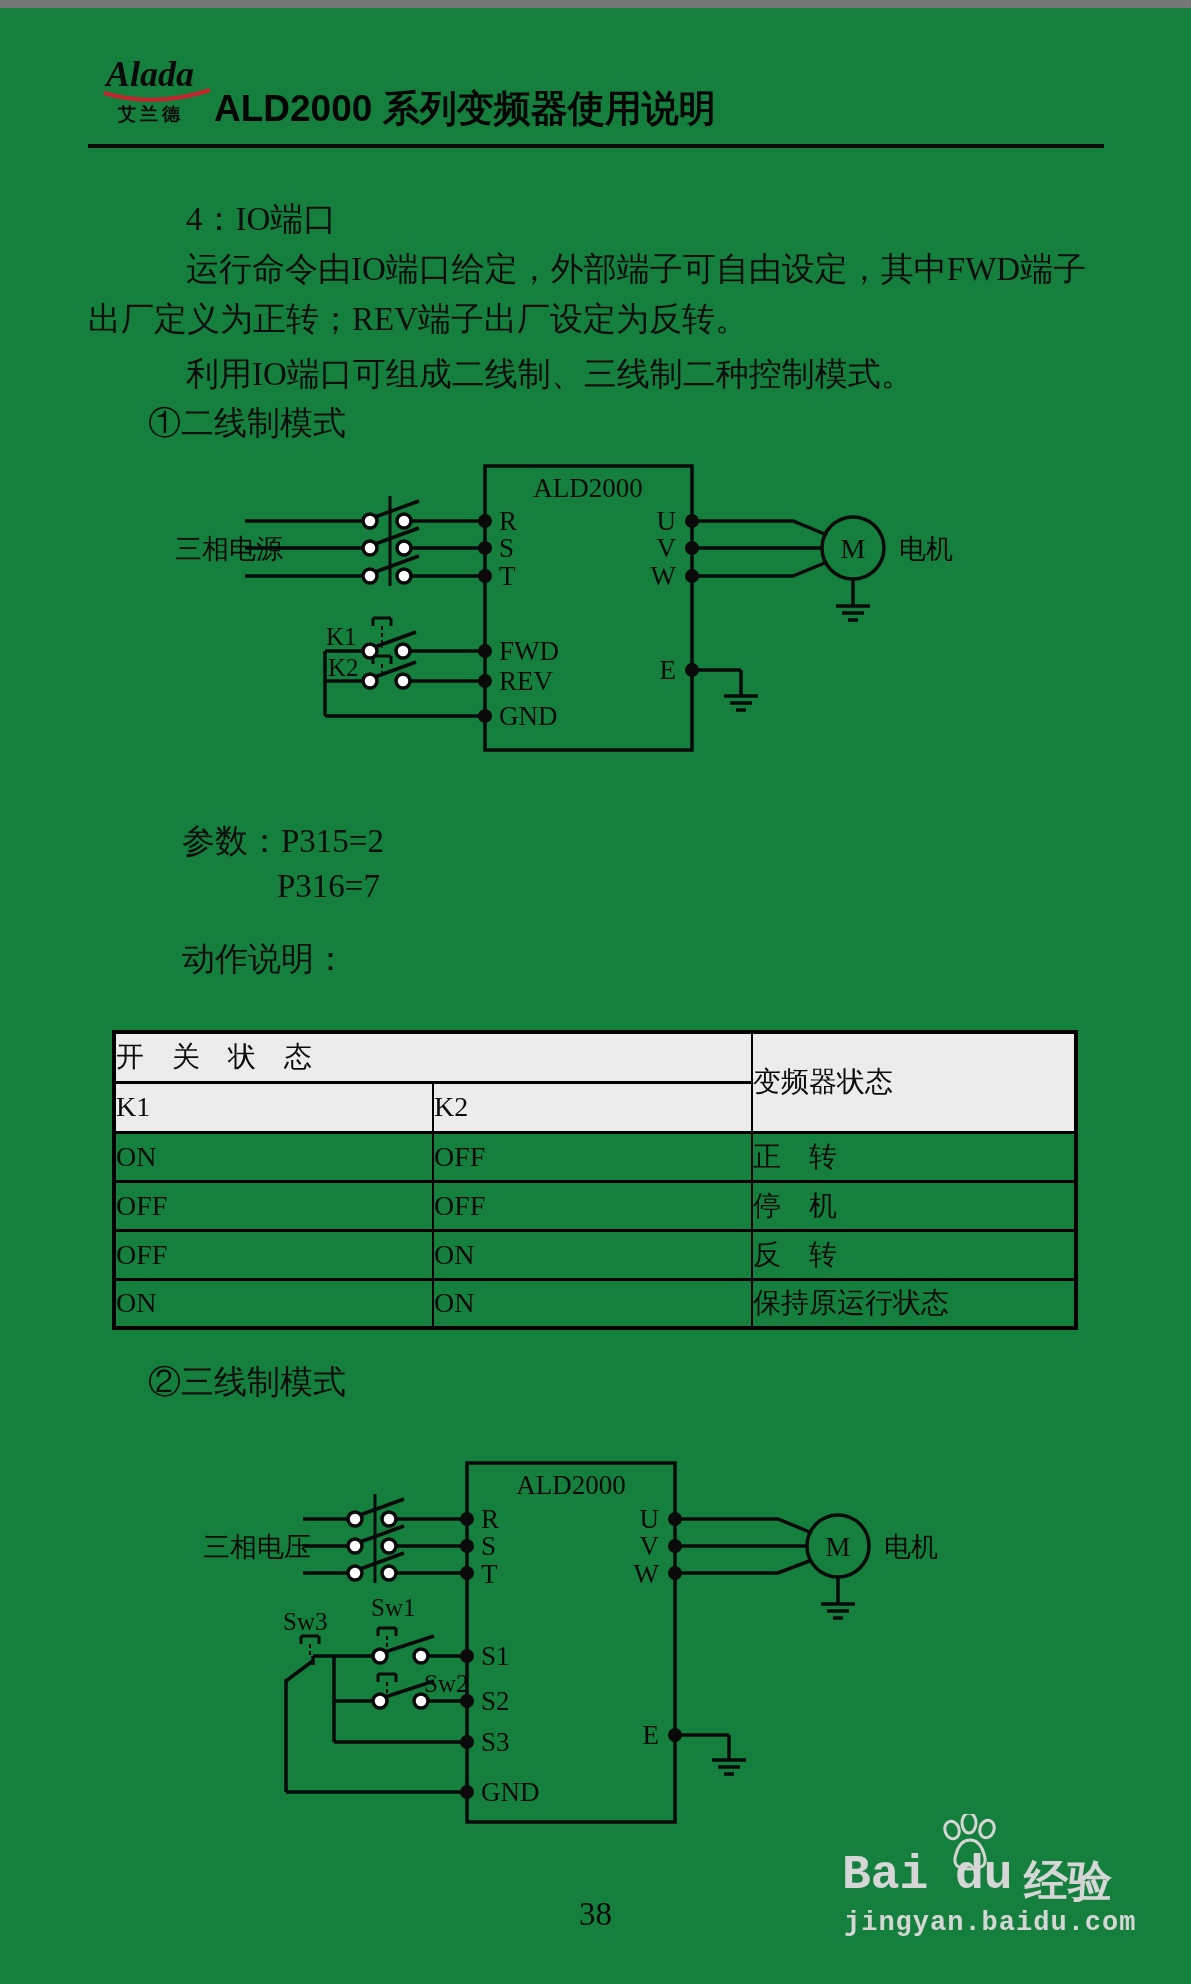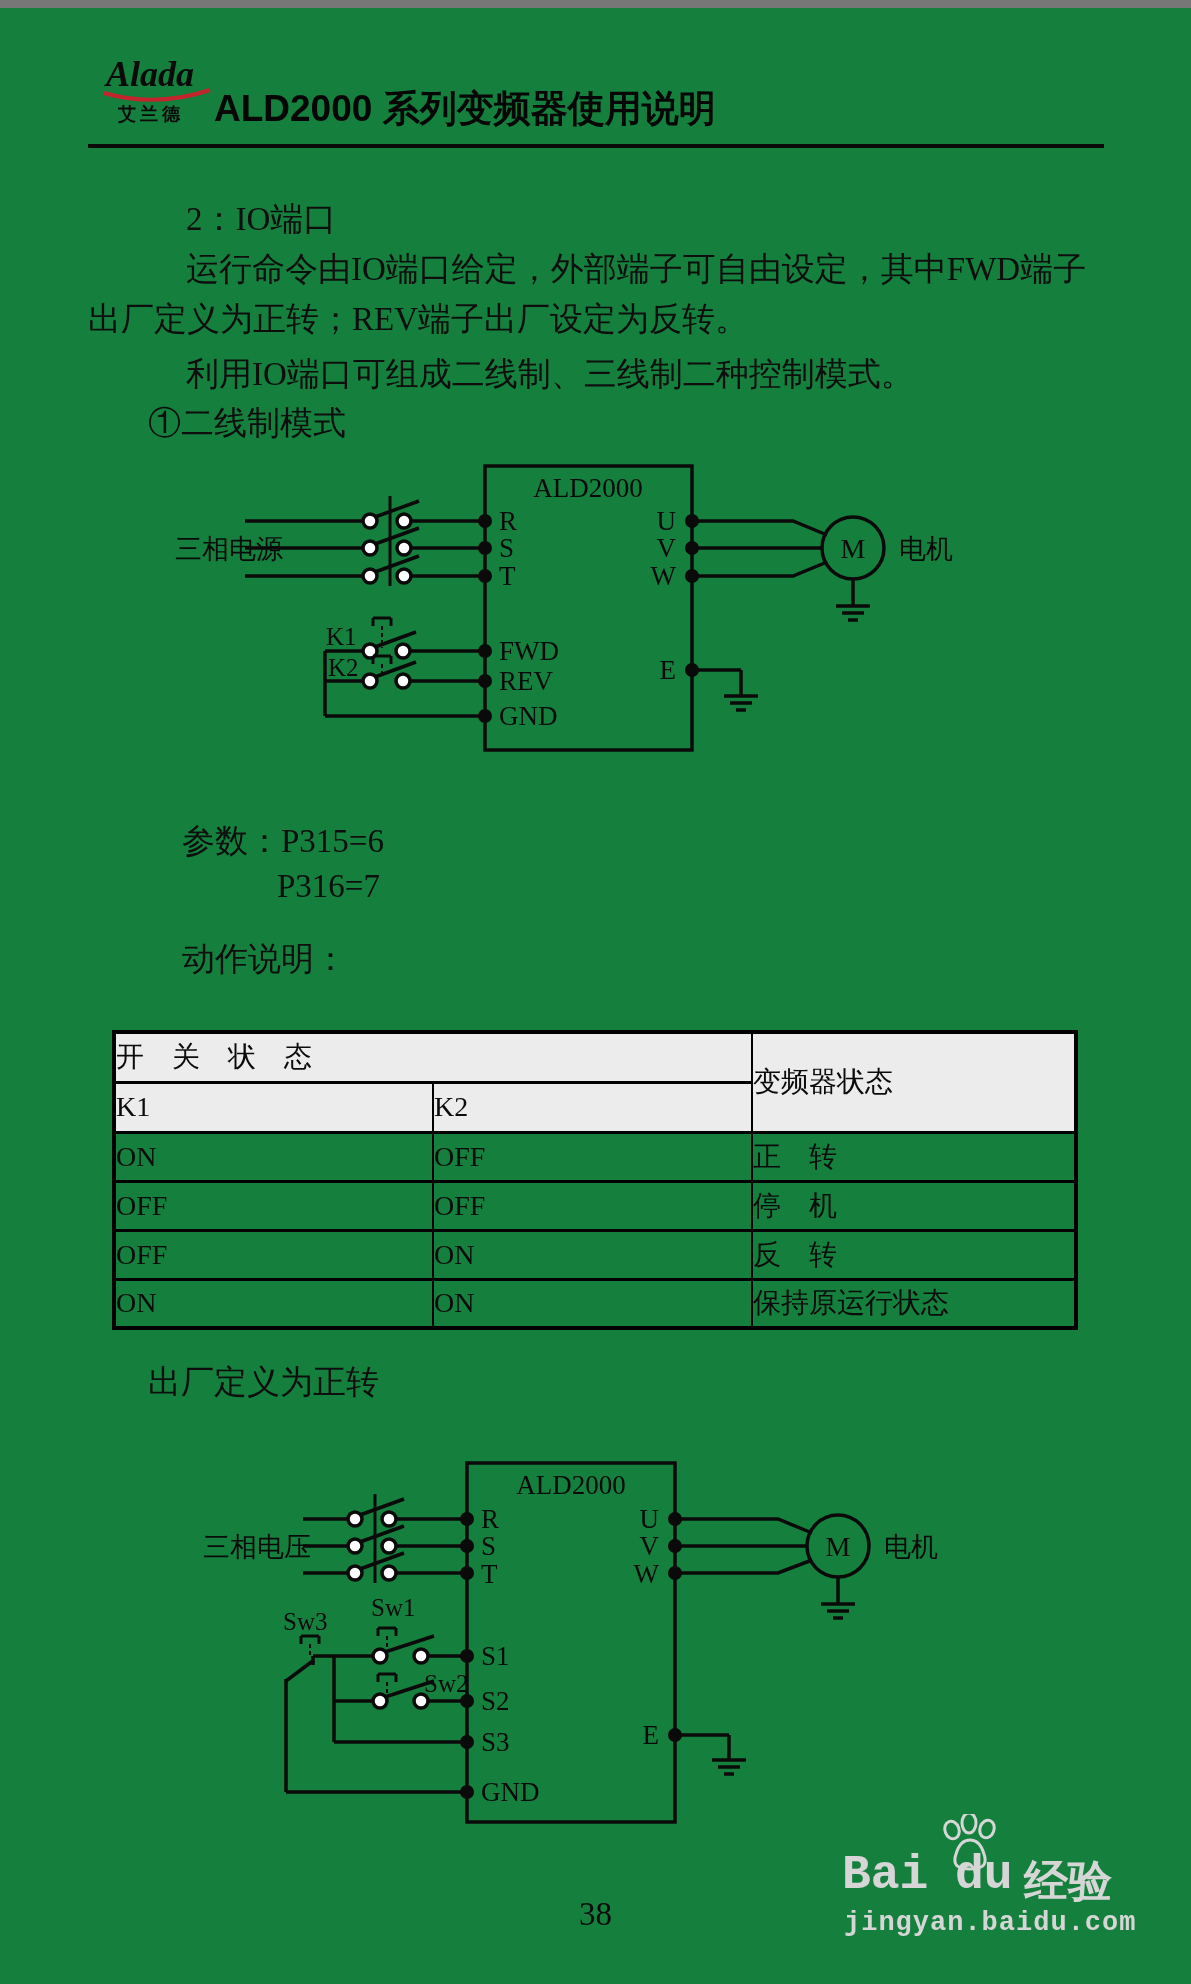--- a/index.html
+++ b/index.html
@@ -28,21 +28,21 @@
       <text x="8" y="40" font-size="36" font-style="italic" font-weight="bold" fill="#c4242b">Alada</text>
       <path d="M6 47 Q 58 62 112 44" stroke="#c4242b" stroke-width="4" fill="none"></path>
       <text x="20" y="74" font-size="18" font-weight="bold" letter-spacing="4" fill="#27489a" style="font-family:'Liberation Sans','DejaVu Sans',sans-serif">艾兰德</text>
     </svg>
   </div>
 
   <div class="abs title" style="left:214px;top:76px;">ALD2000 系列变频器使用说明</div>
 
   <div class="abs rule" style="left:88px;top:136px;width:1016px;height:4px;"></div>
 
-  <div class="abs body-text" style="left:186px;top:192px;">2：IO端口</div>
+  <div class="abs body-text" style="left:186px;top:192px;">4：IO端口</div>
   <div class="abs body-text" style="left:186px;top:242px;">运行命令由IO端口给定，外部端子可自由设定，其中FWD端子</div>
   <div class="abs body-text" style="left:186px;top:347px;">利用IO端口可组成二线制、三线制二种控制模式。</div>
   <div class="abs body-text" style="left:88px;top:292px;">出厂定义为正转；REV端子出厂设定为反转。</div>
   <div class="abs body-text" style="left:148px;top:396px;text-align:center;">①二线制模式</div>
 
   <svg class="abs" style="left:140px;top:445px;" width="845" height="320" viewBox="140 445 845 320">
     <g stroke="#0a0a0a" stroke-width="3.5" fill="none">
 
       <rect x="485" y="458" width="207" height="284"></rect>
 
@@ -135,21 +135,21 @@
       <text x="676" y="577" text-anchor="end">W</text>
       <text x="676" y="671" text-anchor="end">E</text>
       <text x="175" y="550">三相电源</text>
       <text x="326" y="637" font-size="25">K1</text>
       <text x="328" y="668" font-size="25">K2</text>
       <text x="853" y="550" text-anchor="middle" font-size="28">M</text>
       <text x="899" y="550">电机</text>
     </g>
   </svg>
 
-  <div class="abs body-text" style="left:182px;top:814px;">参数：P315=6</div>
+  <div class="abs body-text" style="left:182px;top:814px;">参数：P315=2</div>
   <div class="abs body-text" style="left:277px;top:859px;">P316=7</div>
   <div class="abs body-text" style="left:182px;top:932px;">动作说明：</div>
 
   <table class="spec">
     <tbody>
         <tr class="h" style="height:50px;">
       <td colspan="2">开　关　状　态</td>
       <td rowspan="2" style="width:321px;">变频器状态</td>
     </tr>
     <tr class="h" style="height:50px;">
@@ -172,21 +172,21 @@
       <td>反　转</td>
     </tr>
     <tr style="height:49px;">
       <td>ON</td>
       <td>ON</td>
       <td>保持原运行状态</td>
     </tr>
   </tbody>
     </table>
 
-  <div class="abs body-text" style="left:148px;top:1355px;">出厂定义为正转</div>
+  <div class="abs body-text" style="left:148px;top:1355px;">②三线制模式</div>
 
   <svg class="abs" style="left:140px;top:1440px;" width="845" height="395" viewBox="140 1440 845 395">
     <g stroke="#0a0a0a" stroke-width="3.5" fill="none">
       <rect x="467" y="1455" width="208" height="359"></rect>
 
       <g>
         <line x1="303" y1="1511" x2="348" y2="1511"></line>
           <line x1="396" y1="1511" x2="467" y2="1511"></line>
         <circle cx="355" cy="1511" r="7" fill="#fdfdfd"></circle>
           <circle cx="389" cy="1511" r="7" fill="#fdfdfd"></circle>

